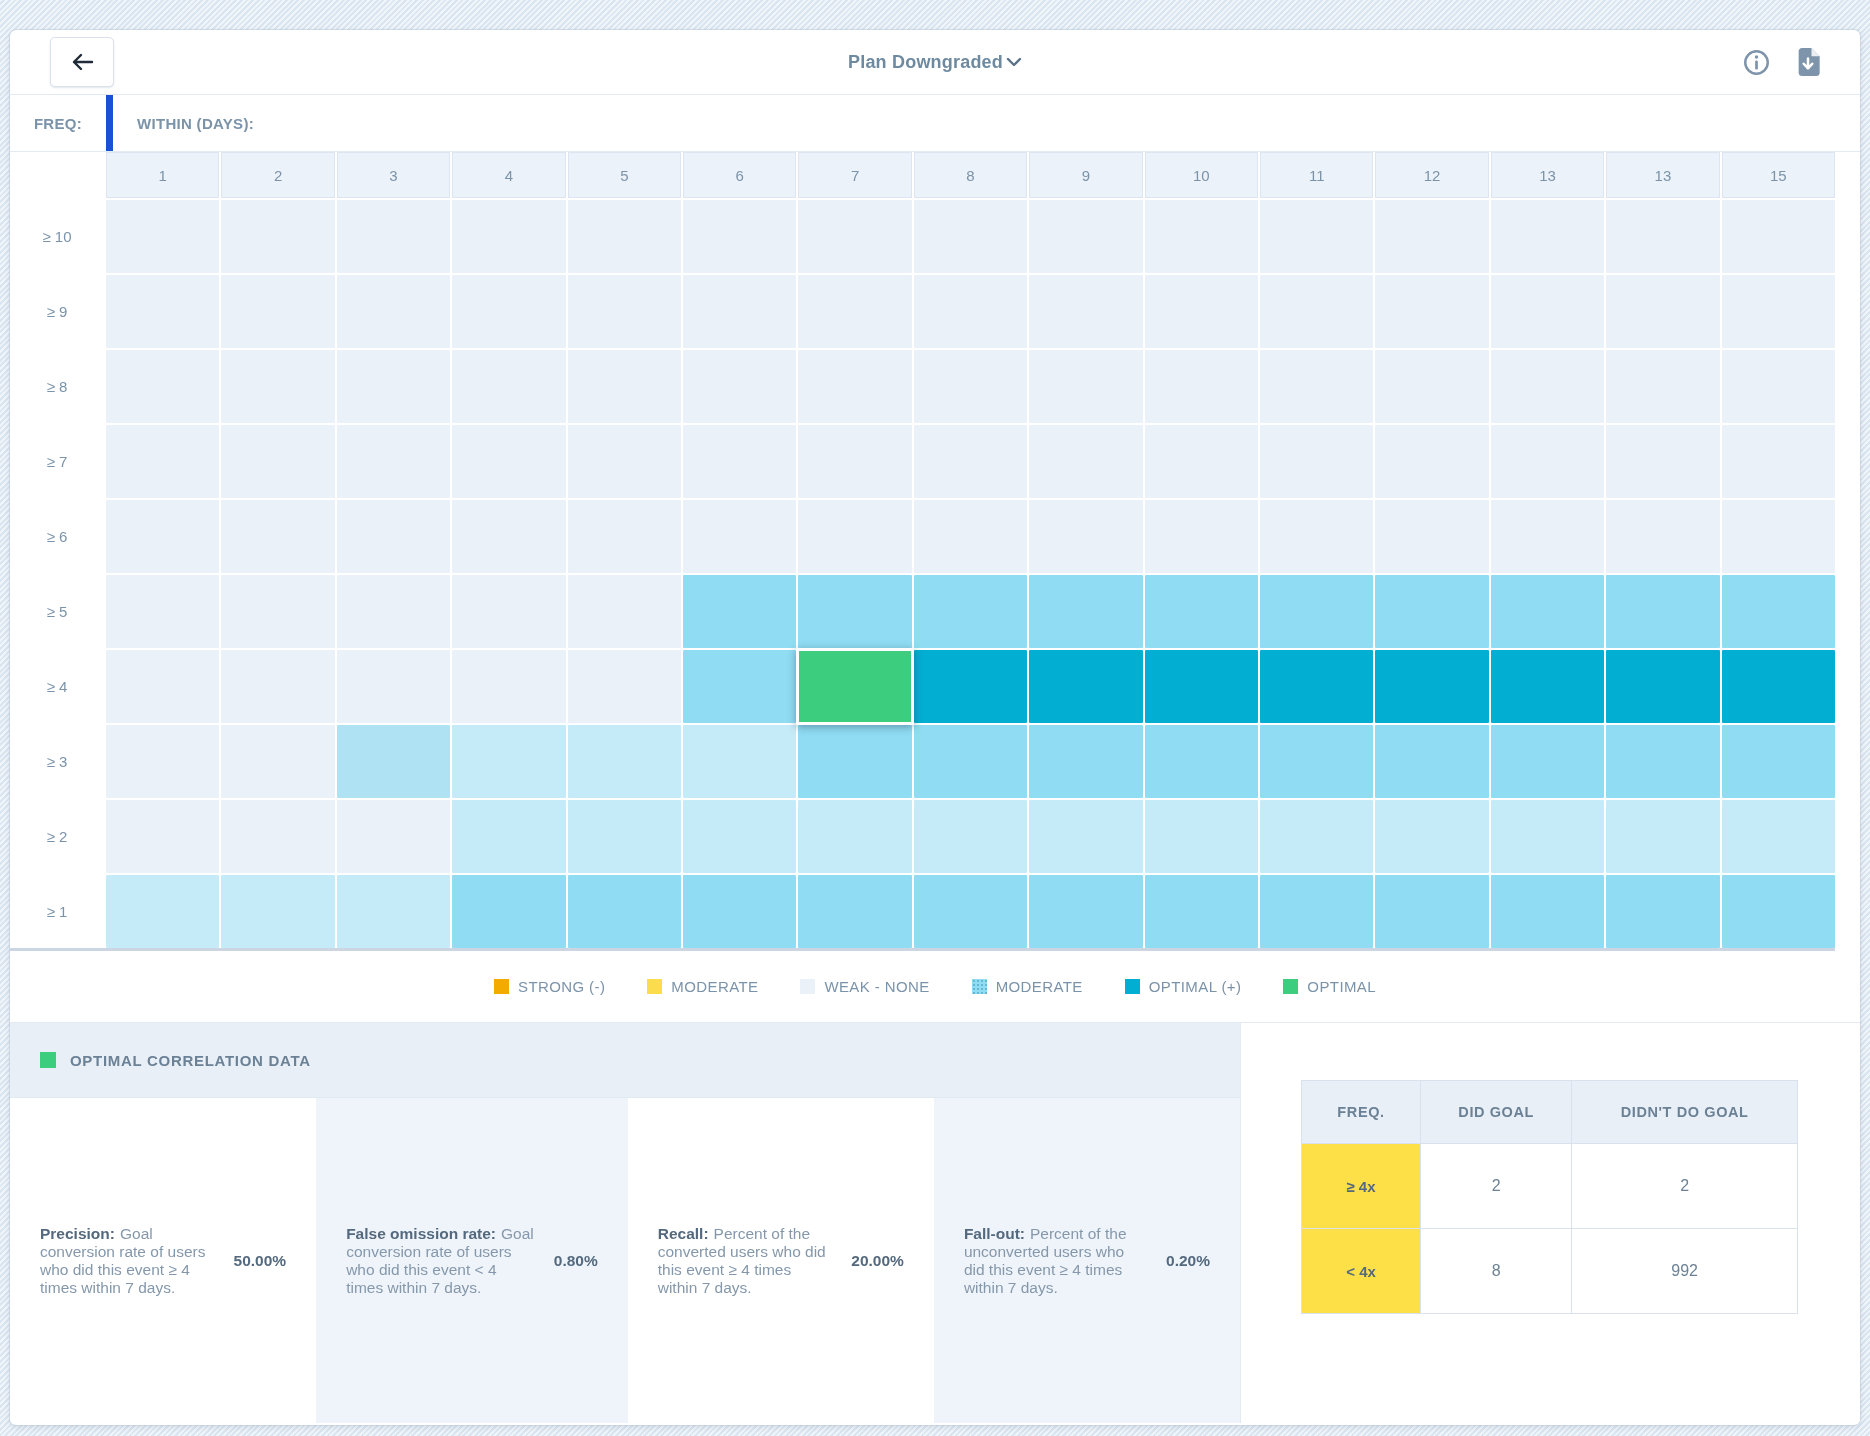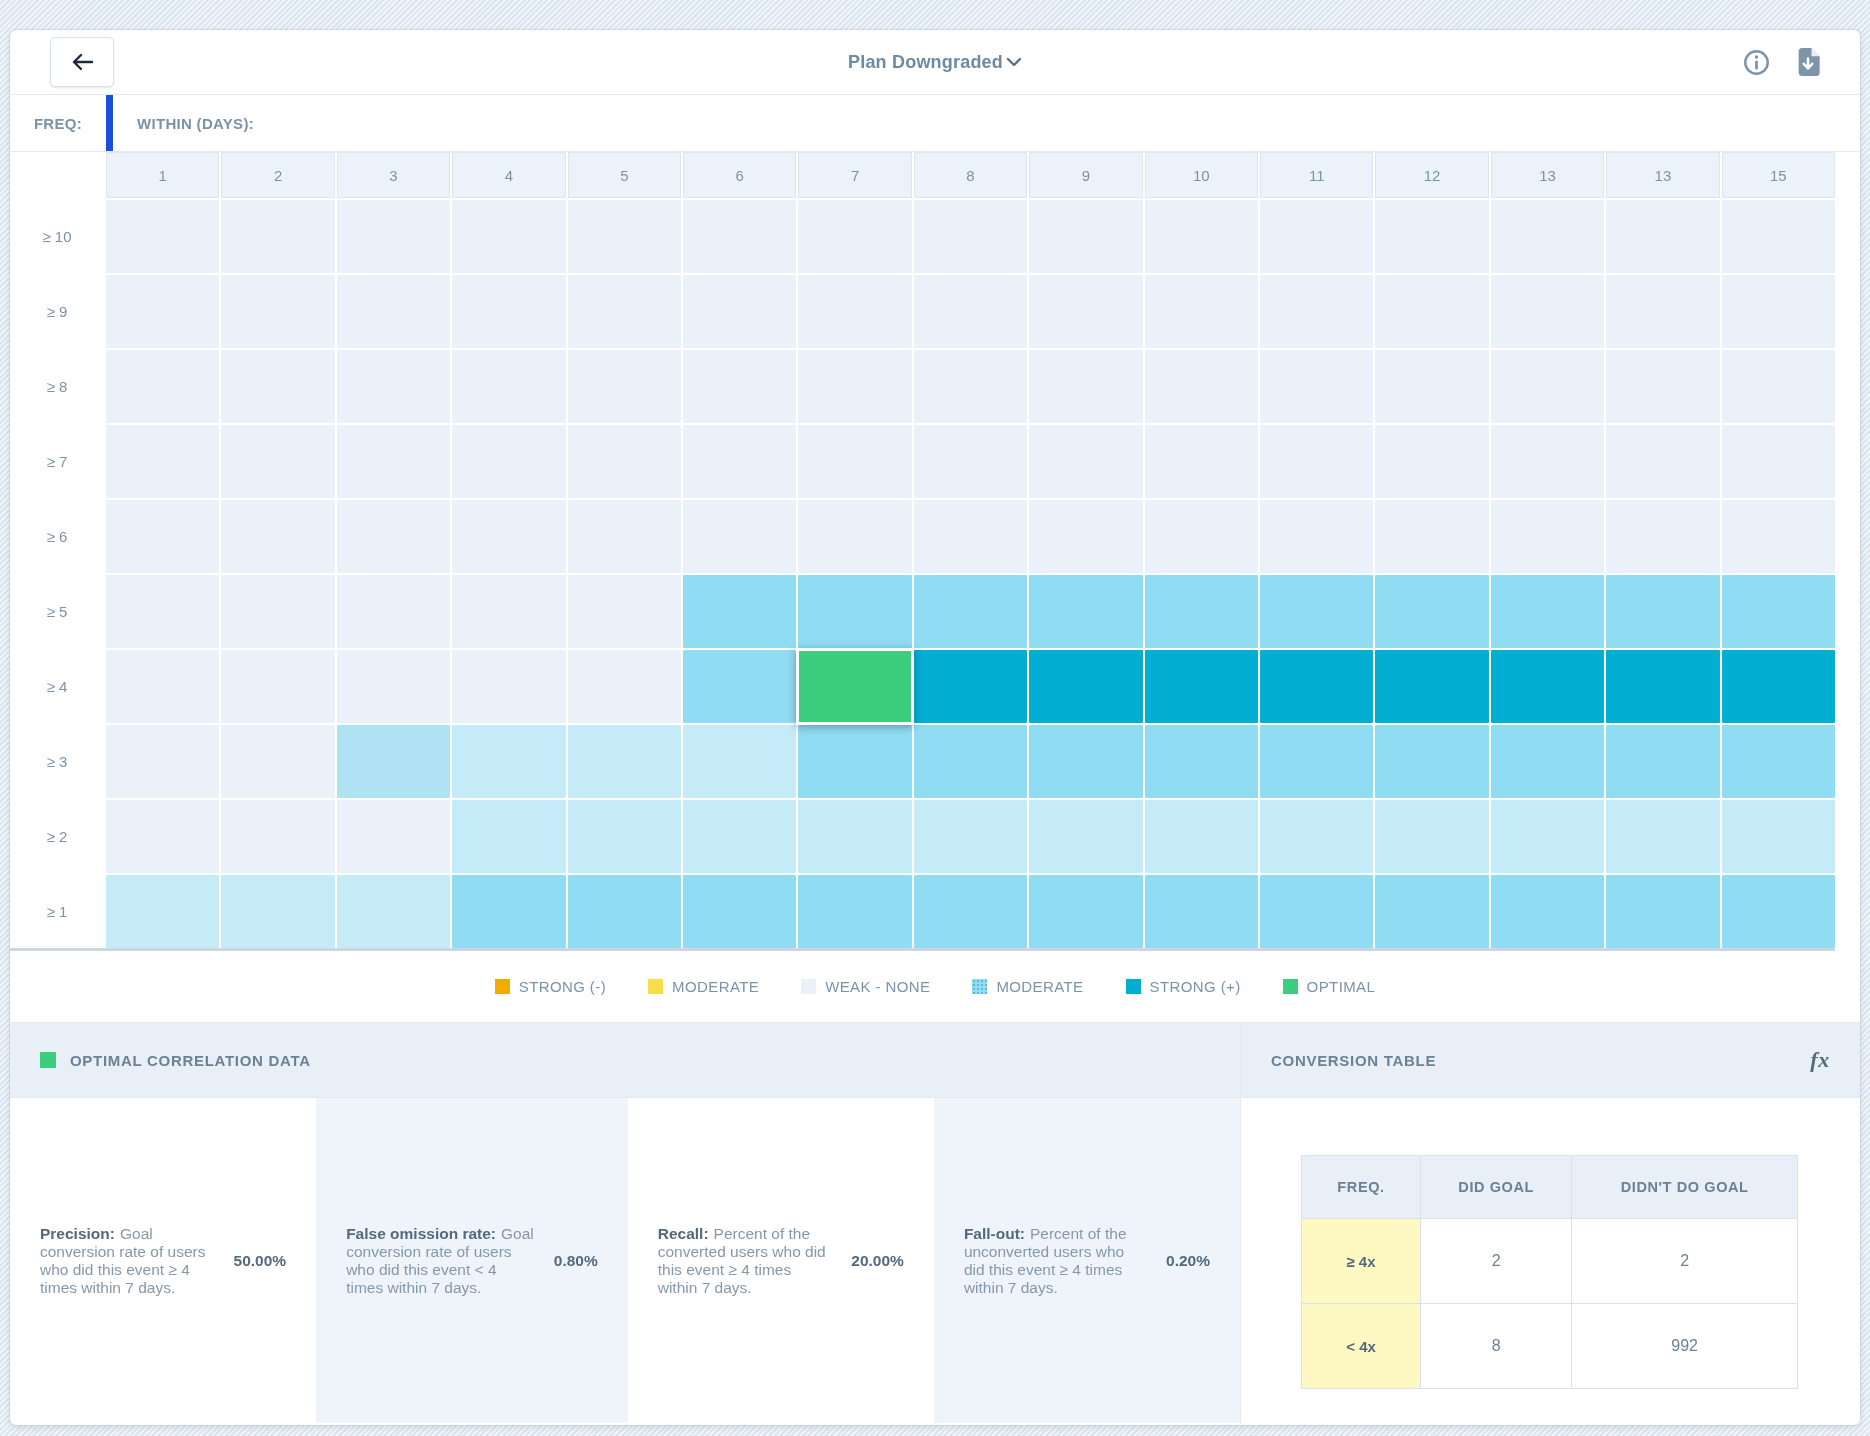--- a/index.html
+++ b/index.html
@@ -60,21 +60,21 @@
   .stat-row{flex:1;display:flex;align-items:center;padding:0 30px;font-size:15.5px;}
   .stat-row.alt{background:#eff4fa;}
   .stat-label{font-weight:700;color:#54697e;margin-right:5px;white-space:nowrap;}
   .stat-desc{color:#8598ab;}
   .stat-value{margin-left:auto;font-weight:700;color:#54697e;padding-left:20px;white-space:nowrap;}
   .conv-table-wrap{padding:57px 62px 0 60px;}
   table.conv{width:100%;border-collapse:collapse;table-layout:fixed;}
   .conv th,.conv td{border:1px solid #d9e2ec;text-align:center;}
   .conv th{background:#e9eff6;height:60px;font-size:14.5px;color:#6b8196;letter-spacing:.6px;font-weight:700;}
   .conv td{height:82px;font-size:16px;color:#6b8196;background:#fff;}
-  .conv td.conv-freq{background:#fef9c3;font-weight:700;color:#54697e;font-size:15px;}
+  .conv td.conv-freq{background:#fde047;font-weight:700;color:#54697e;font-size:15px;}
   .conv .col-freq{width:24%;} .conv .col-did{width:30.5%;} .conv .col-didnt{width:45.5%;}
 </style>
 </head>
 <body>
 
 <div class="card">
 
   <div class="app-header">
     <div class="back-btn">
       <span style="display:flex;">
@@ -307,21 +307,21 @@
       <div class="legend-item">
         <span class="legend-swatch" style="background-color: rgb(234, 241, 248);"></span>
         <span class="legend-label">WEAK - NONE</span>
       </div>
       <div class="legend-item">
         <span class="legend-swatch textured" style="background-color: rgb(144, 221, 243);"></span>
         <span class="legend-label">MODERATE</span>
       </div>
       <div class="legend-item">
         <span class="legend-swatch" style="background-color: rgb(3, 174, 211);"></span>
-        <span class="legend-label">STRONG (+)</span>
+        <span class="legend-label">OPTIMAL (+)</span>
       </div>
       <div class="legend-item">
         <span class="legend-swatch" style="background-color: rgb(61, 205, 126);"></span>
         <span class="legend-label">OPTIMAL</span>
       </div>
     </div>
 
   <div class="bottom">
     <div class="panel-left">
       <div class="panel-header">
@@ -341,24 +341,20 @@
             <div class="stat-text"><span class="stat-label">Recall:</span><span class="stat-desc">Percent of the converted users who did this event ≥ 4 times within 7 days.</span></div>
             <div class="stat-value">20.00%</div>
           </div>
           <div class="stat-row alt">
             <div class="stat-text"><span class="stat-label">Fall-out:</span><span class="stat-desc">Percent of the unconverted users who did this event ≥ 4 times within 7 days.</span></div>
             <div class="stat-value">0.20%</div>
           </div>
         </div>
     </div>
     <div class="panel-right">
-      <div class="panel-header">
-        <span>CONVERSION TABLE</span>
-        <span class="fx">fx</span>
-      </div>
       <div class="conv-table-wrap">
         <table class="conv">
           <colgroup>
               <col class="col-freq">
               <col class="col-did">
               <col class="col-didnt">
             </colgroup>
           <thead>
               <tr>
                 <th class="conv-th">FREQ.</th>

